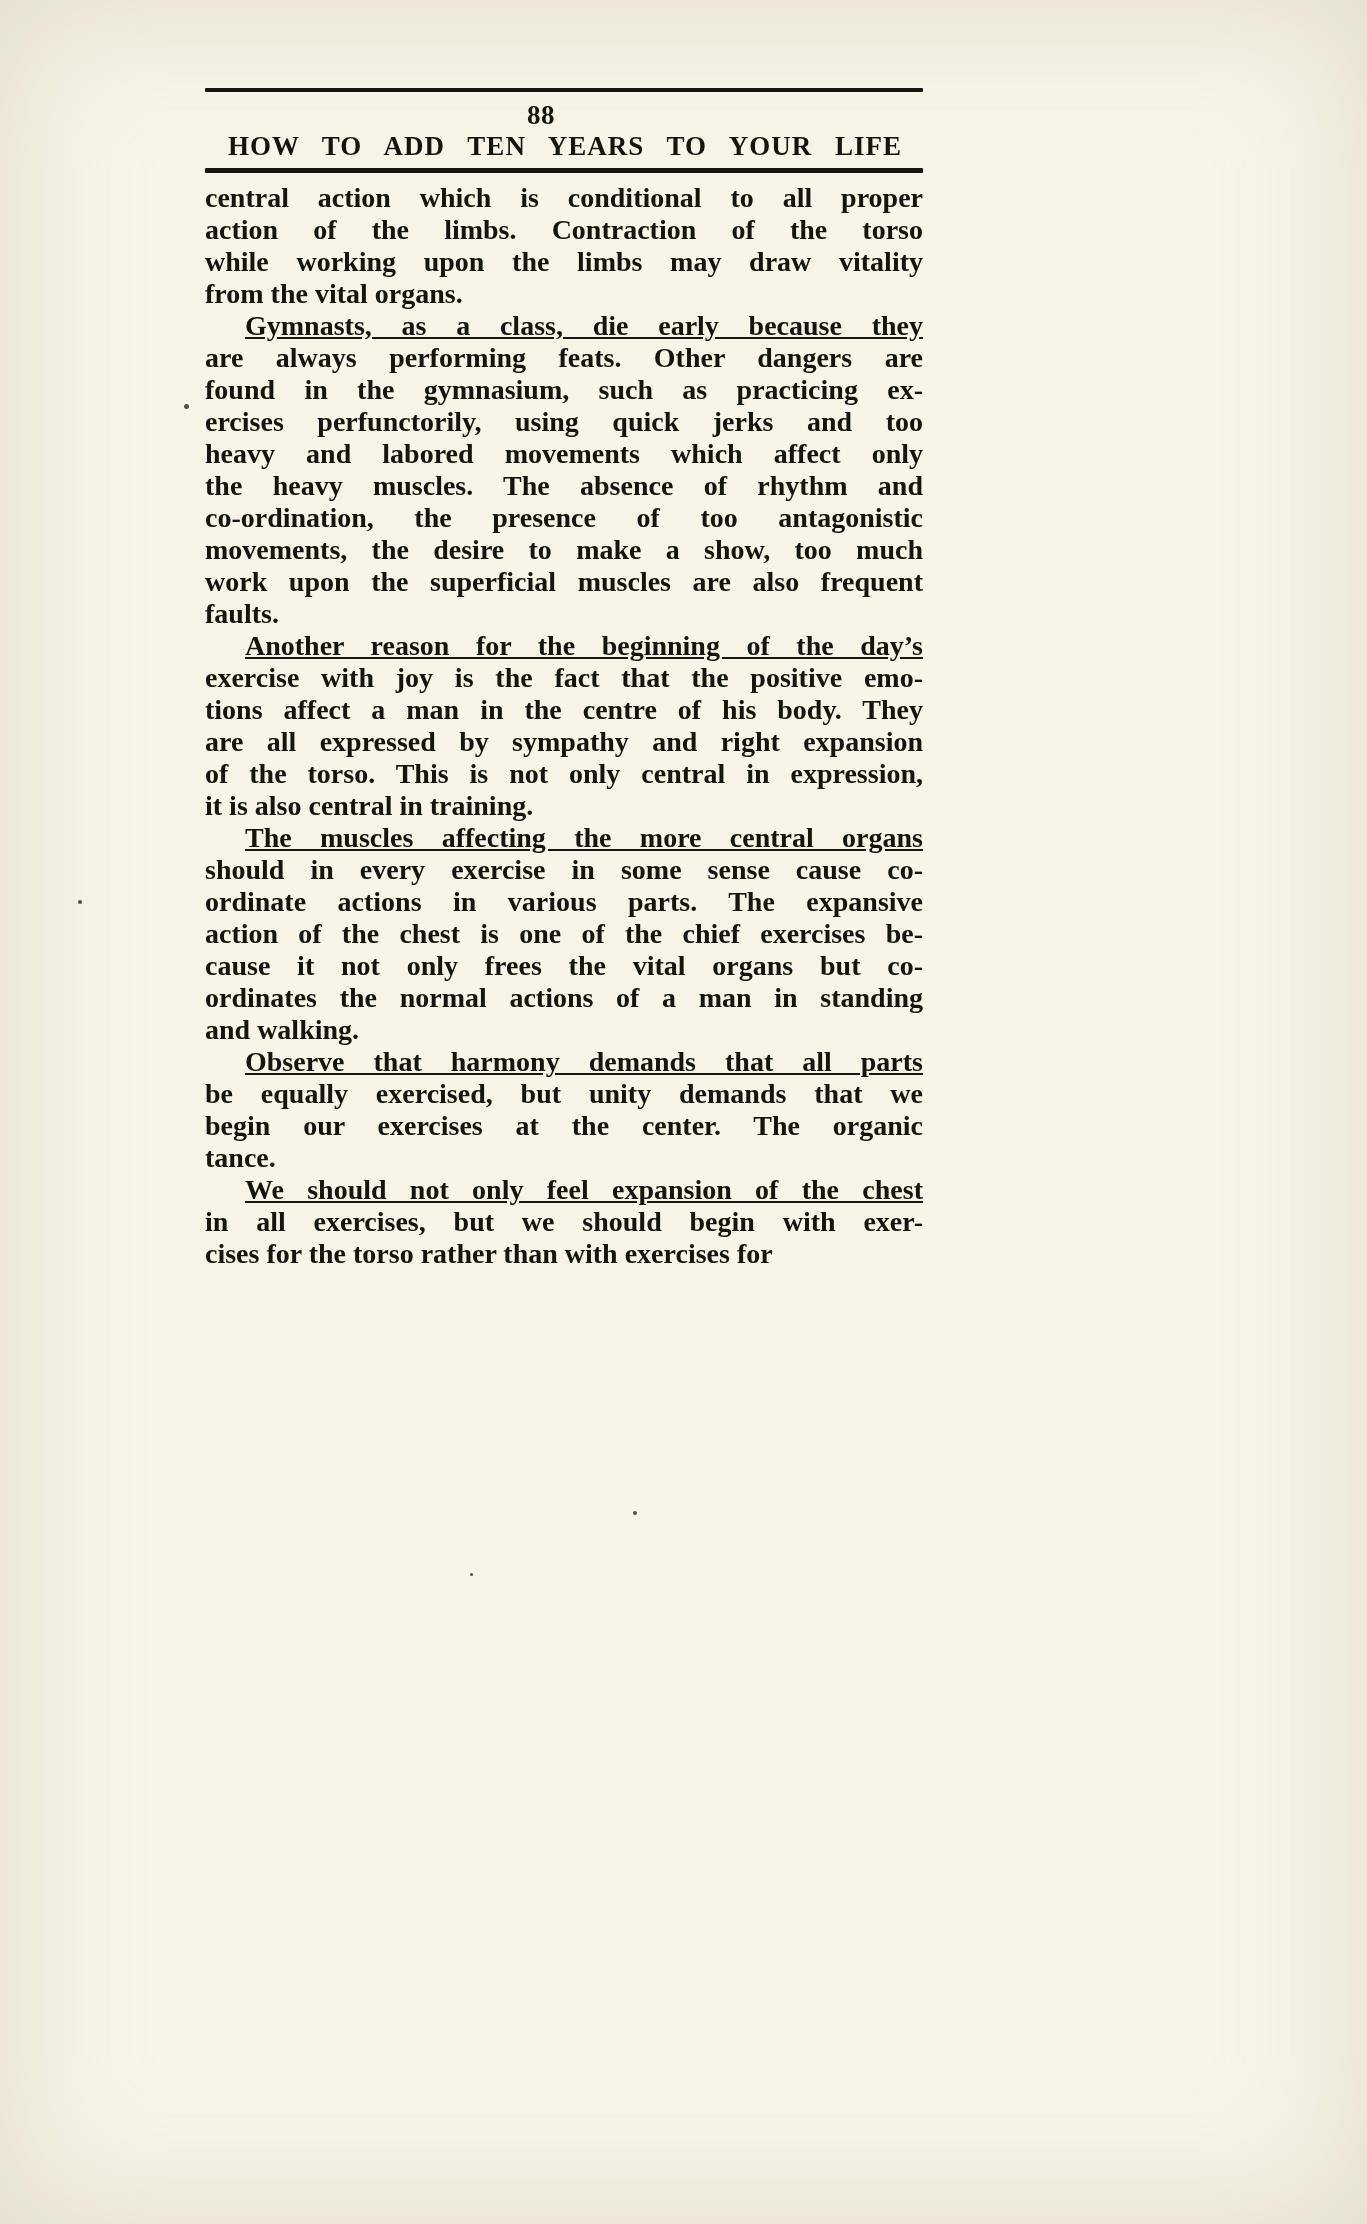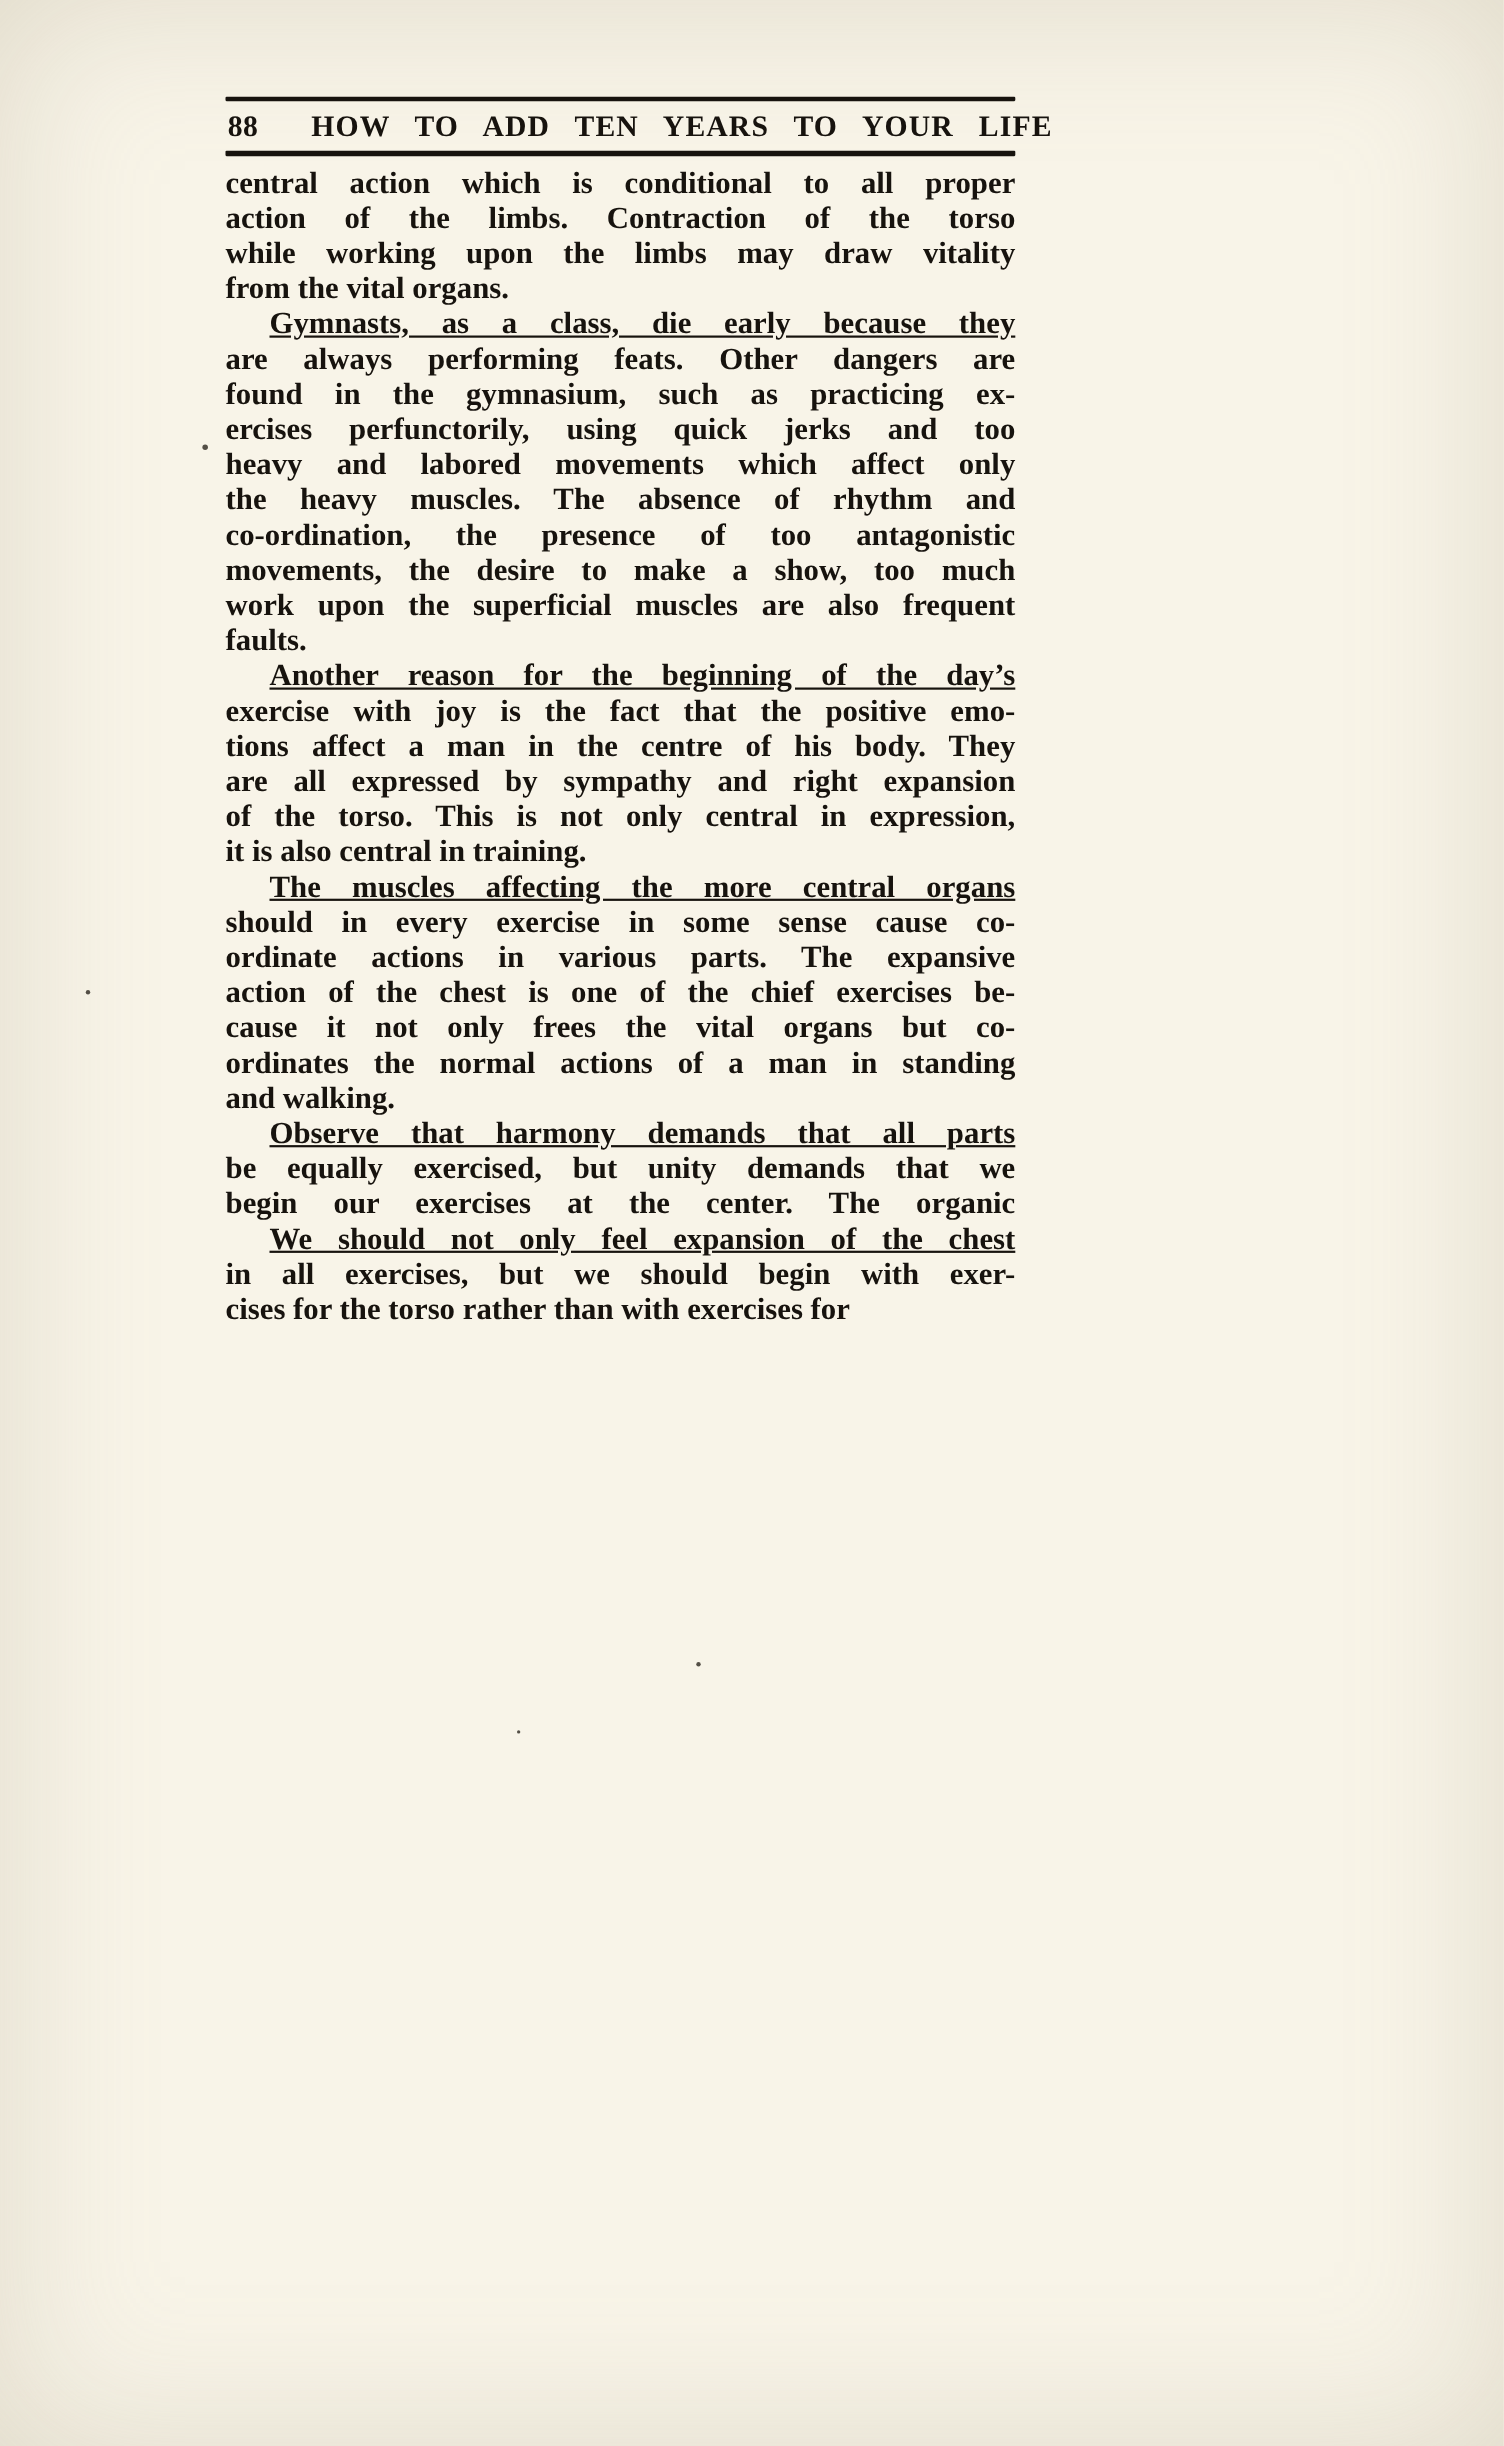--- a/index.html
+++ b/index.html
@@ -34,20 +34,21 @@
   }
   .rule.top { height: 4px; margin-bottom: 6px; }
   .rule.bottom { height: 5px; margin-top: 5px; }
   .header-row {
     display: flex;
     align-items: center;
     font-weight: 700;
     font-size: 27px;
     letter-spacing: 0.5px;
     padding: 2px 0 1px 2px;
+    flex-direction: column;
   }
   .page-number { margin-right: 48px; }
   .running-title {
     word-spacing: 15px;
     letter-spacing: 1px;
     white-space: nowrap;
   }
   .text-block {
     margin-top: 9px;
     font-weight: 700;
@@ -118,20 +119,21 @@
           <div class="line">ordinate actions in various parts.  The expansive</div>
           <div class="line">action of the chest is one of the chief exercises be-</div>
           <div class="line">cause it not only frees the vital organs but co-</div>
           <div class="line">ordinates the normal actions of a man in standing</div>
           <div class="line last">and walking.</div>
         </div>
         <div class="paragraph">
           <div class="line first">Observe that harmony demands that all parts</div>
           <div class="line">be equally exercised, but unity demands that we</div>
           <div class="line">begin our exercises at the center.  The organic</div>
+          <div class="line last">tance.</div>
         </div>
         <div class="paragraph">
           <div class="line first">We should not only feel expansion of the chest</div>
           <div class="line">in all exercises, but we should begin with exer-</div>
           <div class="line last">cises for the torso rather than with exercises for</div>
         </div>
       </main>
 
   </div>
 <div class="artifact" style="left: 184px; top: 404px; width: 5px; height: 5px;"></div>

